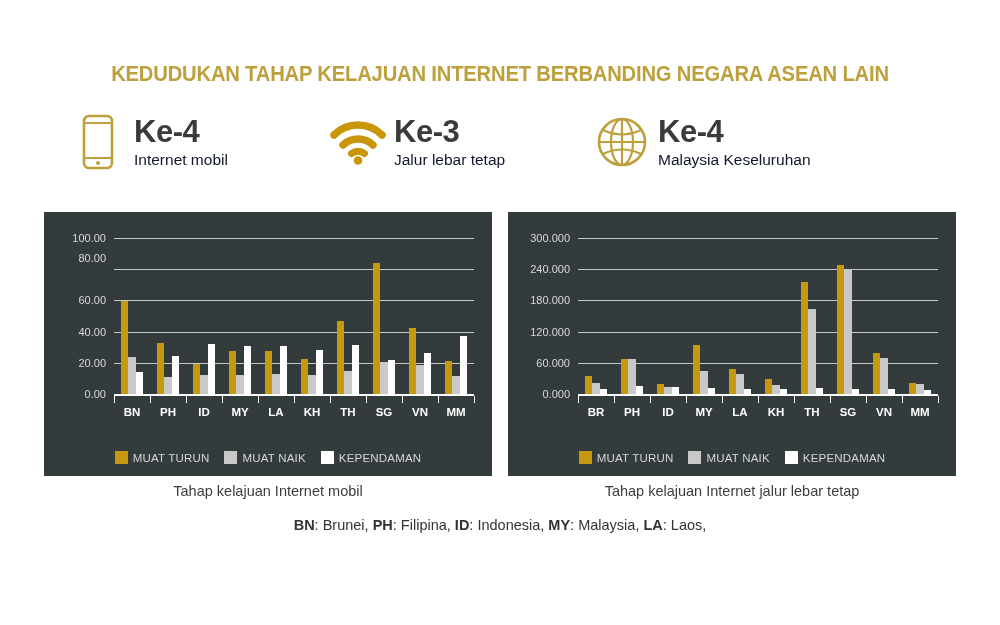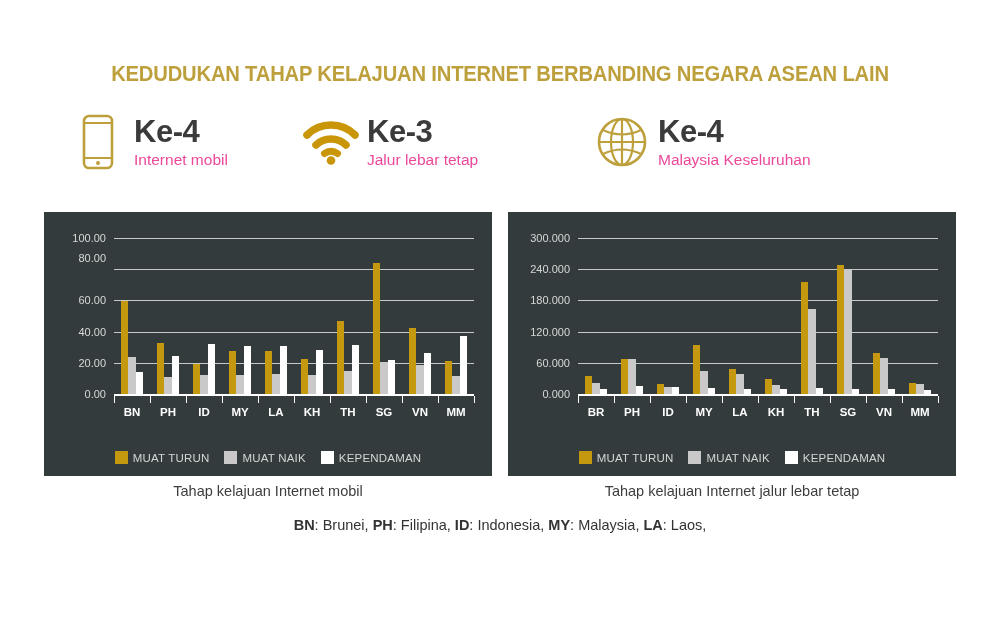--- a/index.html
+++ b/index.html
@@ -17,23 +17,23 @@
     color:#bda03c;font-family:"Liberation Sans",sans-serif;
     transform:scaleX(0.94);transform-origin:center;
   }
 
   
   .stats{position:absolute;left:60px;top:106px;width:890px;height:88px;}
   .stat{position:absolute;display:flex;align-items:center;}
   .stat-icon{width:60px;height:64px;display:flex;align-items:center;justify-content:center;flex:0 0 auto;}
   .stat-text{margin-left:6px;}
   .stat-rank{font-size:31px;font-weight:bold;color:#3b3b3b;line-height:1.0;letter-spacing:-0.5px;}
-  .stat-label{font-size:15.5px;color:#ec4899;margin-top:4px;line-height:1.1;}
+  .stat-label{font-size:15.5px;color:#0f172a;margin-top:4px;line-height:1.1;}
   #stat0{left:8px;top:4px;}
-  #stat1{left:241px;top:4px;}
+  #stat1{left:268px;top:4px;}
   #stat2{left:532px;top:4px;}
 
   
   .panel{
     position:absolute;background:#333b3d;top:212px;height:264px;
   }
   #panel-left{left:44px;width:448px;}
   #panel-right{left:508px;width:448px;}
 
   .plot{position:absolute;left:0;top:0;width:100%;height:100%;}

